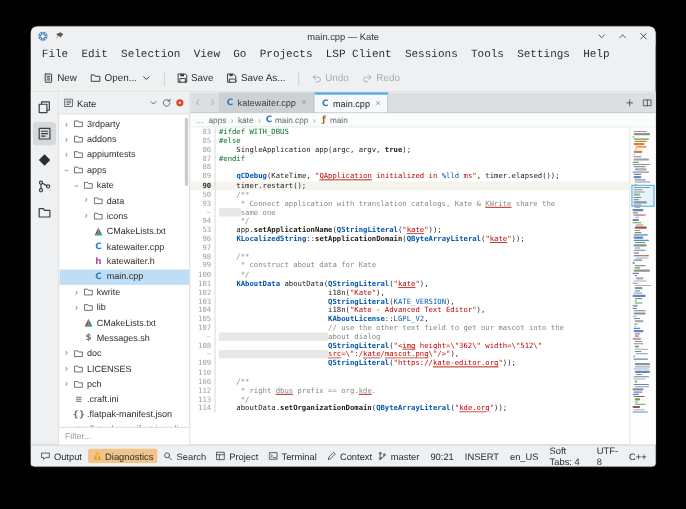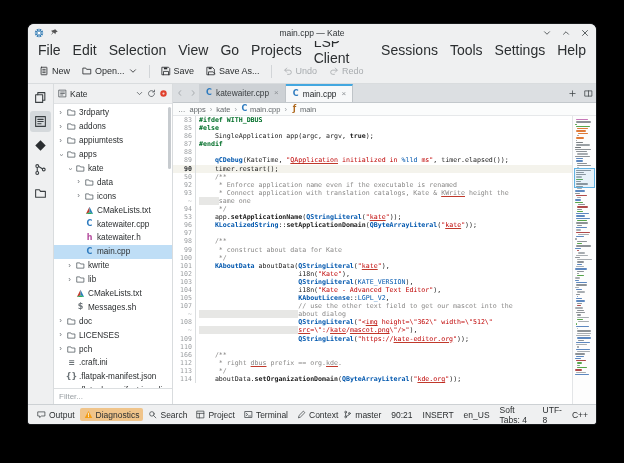--- a/index.html
+++ b/index.html
@@ -8,21 +8,21 @@
   .window{position:absolute;left:28px;top:24px;width:568px;height:400px;background:#eff0f1;
           border-radius:6px 6px 3px 3px;overflow:hidden;display:flex;flex-direction:column;
           box-shadow:0 0 0 1px #17191b,0 4px 14px rgba(0,0,0,.6);}
   
   .titlebar{height:17px;position:relative;display:flex;align-items:center;padding:0 6px;gap:5px;background:#eff0f1;}
   .titlebar .title{position:absolute;left:0;right:0;text-align:center;font-size:8.5px;color:#303437;}
   .wbtns{margin-left:auto;display:flex;gap:9px;z-index:2;align-items:center;}
   .wbtn{width:10px;height:10px;display:flex;align-items:center;justify-content:center;color:#3f4447;}
   
   .menubar{height:18px;display:flex;align-items:center;padding:0 4px;}
-  .menu-item{padding:1px 6px;font-size:14px;color:#2b2e30;border-radius:2px;}
+  .menu-item{padding:1px 6px;font-size:10px;color:#2b2e30;border-radius:2px;font-family:Liberation Mono, monospace;}
   
   .toolbar{height:24px;display:flex;align-items:center;padding:0 6px;gap:2px;}
   .tbtn{display:flex;align-items:center;gap:3px;padding:2px 5px;font-size:9px;color:#2b2e30;border-radius:2px;}
   .tbtn.disabled{color:#a8acaf;}
   .tsep{width:1px;height:13px;background:#d2d5d8;margin:0 4px;}
   
   .ic{width:10px;height:10px;display:inline-flex;flex:none;align-items:center;justify-content:center;}
   .ic svg{width:100%;height:100%;}
   .ic .ft{font-size:8px;font-weight:bold;line-height:1;font-family:"DejaVu Sans",sans-serif;}
   
@@ -66,21 +66,21 @@
   .crumb .ic{width:7px;height:7px;}
   .csep{color:#9aa0a4;}
   .codearea{flex:1;display:flex;min-height:0;background:#fff;}
   .code{flex:1;min-width:0;overflow:hidden;display:flex;flex-direction:column;}
   .crow{display:flex;height:8.1px;line-height:8.1px;font-family:"DejaVu Sans Mono",monospace;font-size:6.6px;flex:none;}
   .crow .g{width:19px;flex:none;text-align:right;padding-right:3px;color:#9b9ea1;border-right:1px solid #dadddf;}
   .crow .cd{flex:1;white-space:pre;overflow:hidden;padding-left:3px;color:#1b1b1b;}
   .crow.cur{background:#f4f3ec;}
   .crow.cur .g{color:#26292b;font-weight:bold;}
   .crow .g.wrapmark{color:#b9bcbe;}
-  .tk-pp{color:#006e28;font-weight:bold;}
+  .tk-pp{color:#006e28;font-weight:normal;}
   .tk-ty{color:#0057ae;font-weight:bold;}
   .tk-mac{color:#0057ae;margin-top:18px;}
   .tk-fn{color:#1b1b1b;font-weight:bold;}
   .tk-kw{color:#1b1b1b;font-weight:bold;}
   .tk-s{color:#bf0303;}
   .tk-su{color:#bf0303;text-decoration:underline;text-decoration-color:#c0392b;}
   .tk-fmt{color:#0057ae;}
   .tk-c{color:#898887;}
   .tk-cu{color:#898887;text-decoration:underline;text-decoration-color:#c0392b;}
   .tk-wb{background:#e7e7e5;}
@@ -572,26 +572,22 @@
               </div>
               <div class="crow cur">
                 <span class="g">90</span>
                 <span class="cd"><span class="tk-t">    timer.restart();</span></span>
               </div>
               <div class="crow">
                 <span class="g">50</span>
                 <span class="cd"><span class="tk-c">    /**</span></span>
               </div>
               <div class="crow">
-                <span class="g">92</span>
-                <span class="cd"><span class="tk-c">     * Enforce application name even if the executable is renamed</span></span>
-              </div>
-              <div class="crow">
                 <span class="g">93</span>
-                <span class="cd"><span class="tk-c">     * Connect application with translation catalogs, Kate &amp; </span><span class="tk-cu">KWrite</span><span class="tk-c"> height the</span></span>
+                <span class="cd"><span class="tk-c">     * Connect application with translation catalogs, Kate &amp; </span><span class="tk-cu">KWrite</span><span class="tk-c"> share the</span></span>
               </div>
               <div class="crow">
                 <span class="g wrapmark">~</span>
                 <span class="cd"><span class="tk-wb">     </span><span class="tk-c">same one</span></span>
               </div>
               <div class="crow">
                 <span class="g">94</span>
                 <span class="cd"><span class="tk-c">     */</span></span>
               </div>
               <div class="crow">

